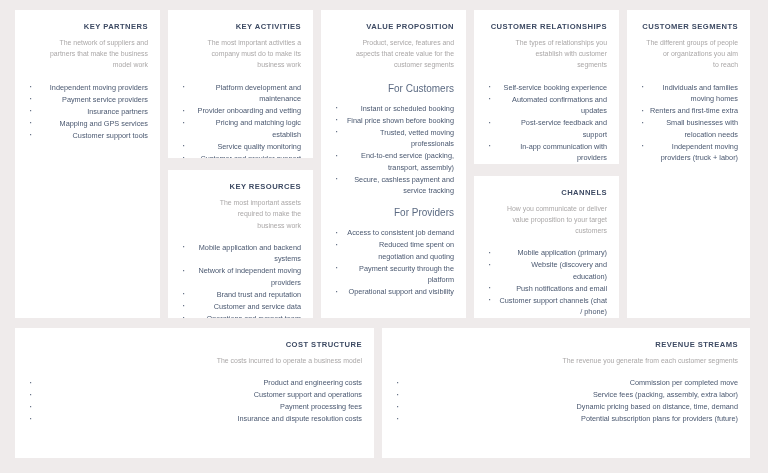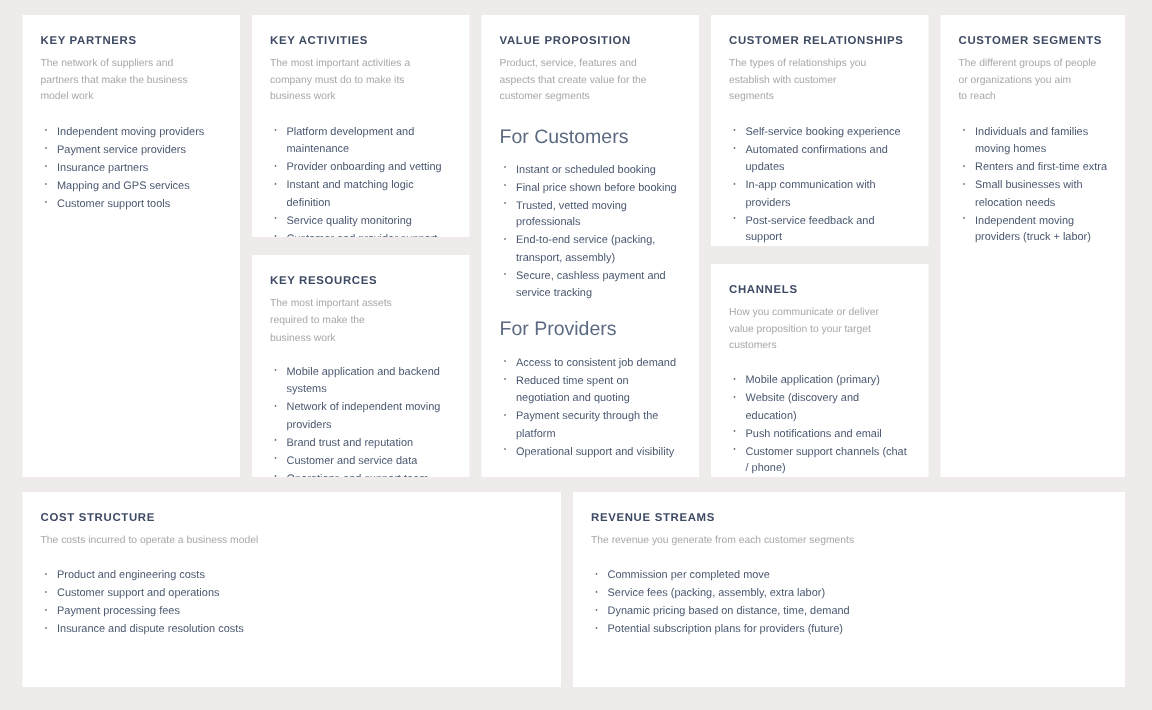--- a/index.html
+++ b/index.html
@@ -17,20 +17,21 @@
   }
 
   .canvas {
     position: relative;
     width: 768px;
     height: 473px;
     padding: 10px 18px 15px 15px;
     display: flex;
     flex-direction: column;
     gap: 10px;
+    text-align: right;
   }
 
   .top-row {
     display: flex;
     gap: 8px;
     height: 308px;
   }
 
   .bottom-row {
     display: flex;
@@ -67,21 +68,21 @@
 
   .card-desc {
     font-size: 6.9px;
     line-height: 1.62;
     color: #aaa7a7;
     margin-bottom: 11px;
     white-space: pre-line;
   }
 
   .sub-label {
-    font-size: 13px;
+    font-size: 10px;
     color: #5a6б7f;
     color: #5b6a82;
     margin-bottom: 7px;
     line-height: 1.4;
   }
 
   ul.bullets {
     list-style: none;
     margin: 0 0 0 2px;
     padding: 0;
@@ -145,21 +146,21 @@
 
     <div class="col col-activities">
       <div class="card" style="height:165px;">
         <div class="card-title">KEY ACTIVITIES</div>
         <div class="card-desc">The most important activities a
 company must do to make its
 business work</div>
         <ul class="bullets">
           <li>Platform development and maintenance</li>
           <li>Provider onboarding and vetting</li>
-          <li>Instant and matching logic definition</li>
+          <li>Pricing and matching logic establish</li>
           <li>Service quality monitoring</li>
           <li>Customer and provider support</li>
         </ul>
       </div>
       <div class="card fill">
         <div class="card-title">KEY RESOURCES</div>
         <div class="card-desc">The most important assets
 required to make the
 business work</div>
         <ul class="bullets">
@@ -199,22 +200,22 @@
 
     <div class="col col-relations">
       <div class="card" style="height:165px;">
         <div class="card-title">CUSTOMER RELATIONSHIPS</div>
         <div class="card-desc">The types of relationships you
 establish with  customer
 segments</div>
         <ul class="bullets">
           <li>Self-service booking experience</li>
           <li>Automated confirmations and updates</li>
+          <li>Post-service feedback and support</li>
           <li>In-app communication with providers</li>
-          <li>Post-service feedback and support</li>
 
         </ul>
       </div>
       <div class="card fill">
         <div class="card-title">CHANNELS</div>
         <div class="card-desc">How you communicate or deliver
 value proposition to your target
 customers</div>
         <ul class="bullets">
           <li>Mobile application (primary)</li>

